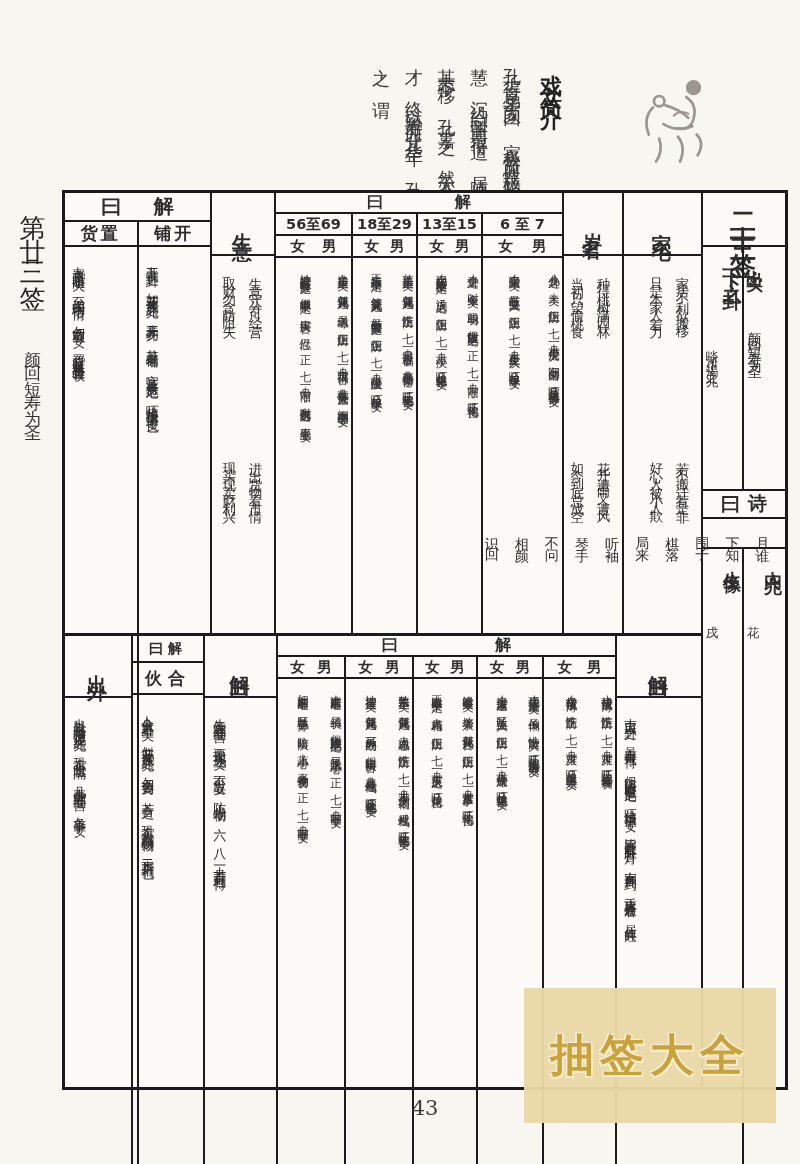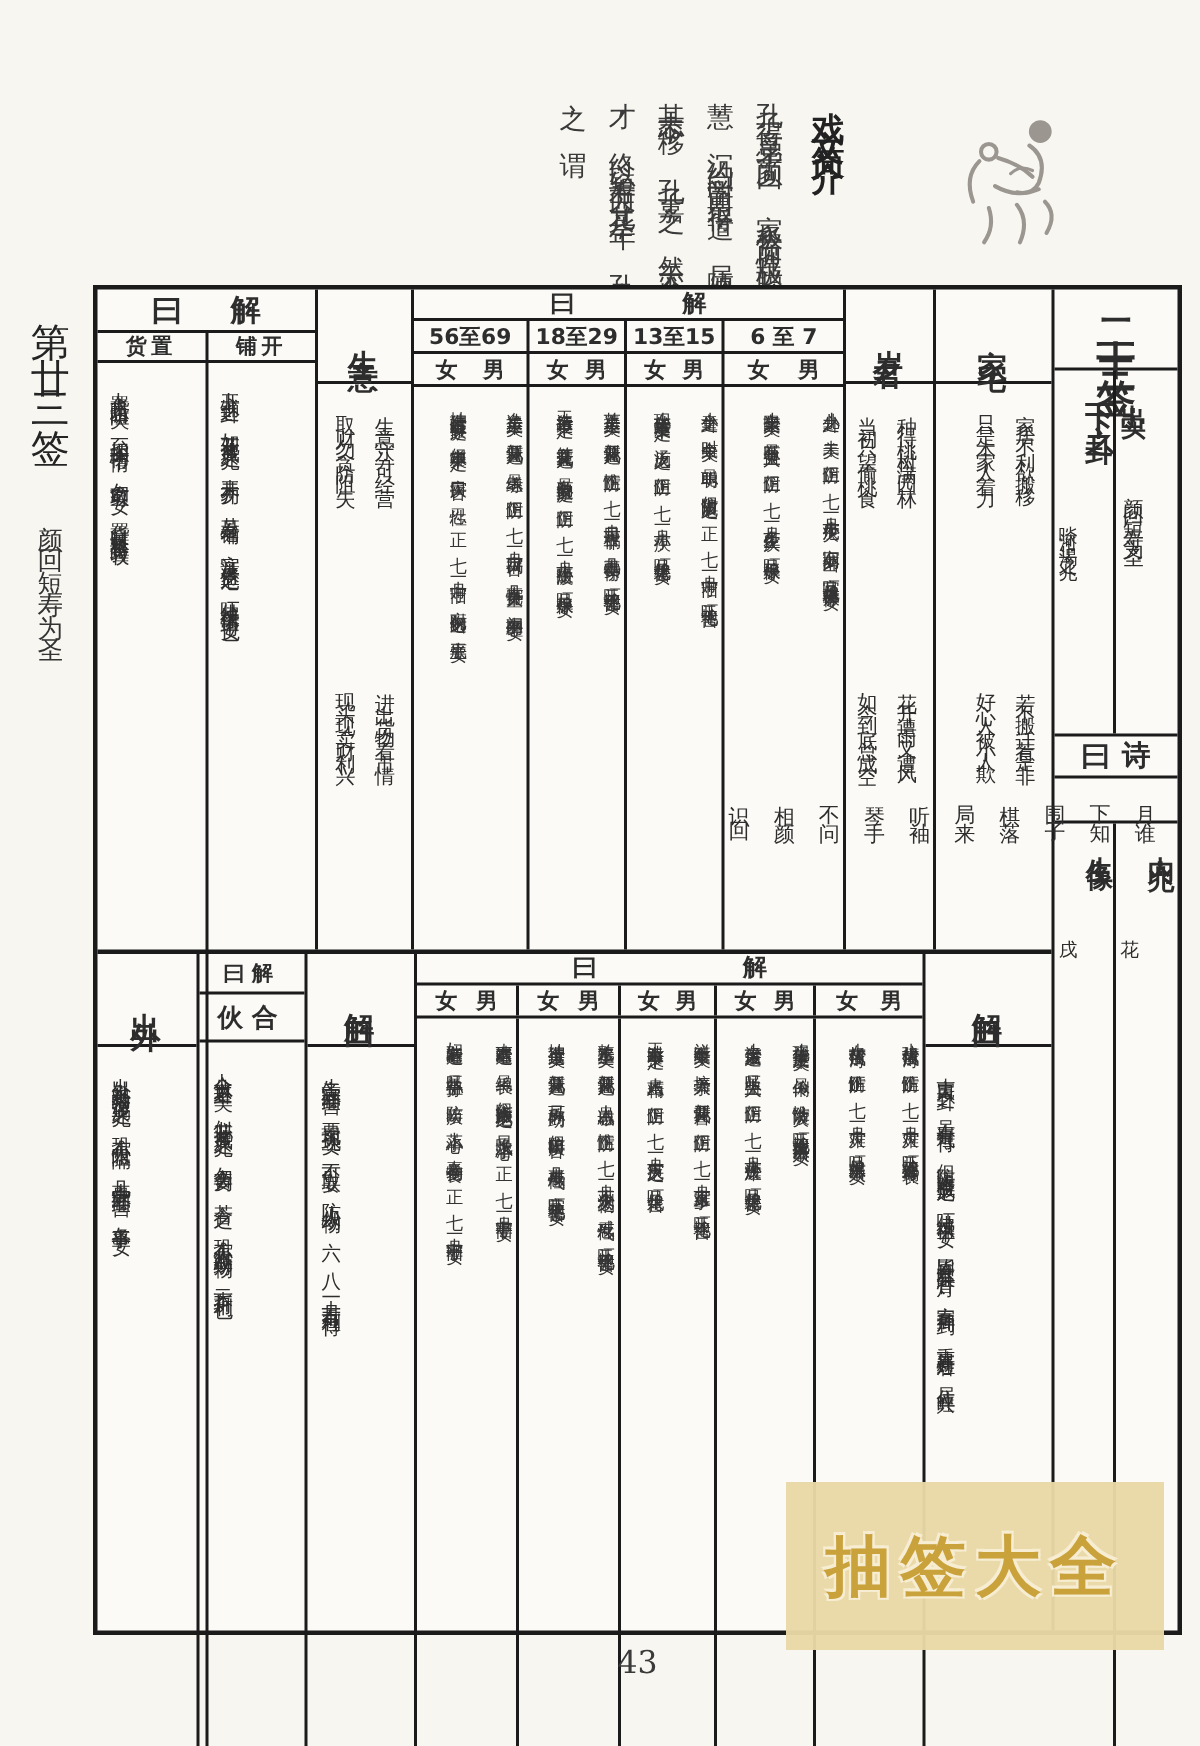--- a/index.html
+++ b/index.html
@@ -38,21 +38,21 @@
   .bottom-table { flex: 1; display: flex; }
   .col { display: flex; flex-direction: column; height: 100%; }
 
   .w147 { width: 147px; } .w64 { width: 64px; } .w288 { width: 288px; } .w60 { width: 60px; }
   .w68 { width: 68px; } .w72 { width: 72px; } .w73 { width: 73px; } .w339 { width: 339px; }
   .wfl { flex: 1; }
   .c67 { width: 77px; } .c65 { width: 65px; } .c68 { width: 68px; } .c64 { width: 64px; } .c66 { width: 66px; } .cfl { flex: 1; }
 
   .tl-head { height: 33px; display: flex; align-items: center; justify-content: space-around; padding: 0 20px; font-weight: bold; font-size: 20px; }
   .tl-sub { height: 30px; display: flex; }
-  .tl-sub-cell { flex: 1; display: flex; align-items: center; justify-content: center; font-weight: bold; font-size: 14px; letter-spacing: 3px; }
+  .tl-sub-cell { flex: 1; display: flex; align-items: center; justify-content: center; font-weight: bold; font-size: 17px; letter-spacing: 3px; }
   .tl-body { flex: 1; display: flex; }
   .tl-cell { flex: 1; padding: 9px 2px 4px 2px; }
   .tl-cell .v { height: 100%; font-size: 13px; line-height: 1.72; letter-spacing: 2px; }
 
   .colhead-v { height: 63px; display: flex; align-items: center; justify-content: center; }
   .colhead-v .v { font-weight: bold; font-size: 20px; letter-spacing: 7px; }
   .verses { flex: 1; display: flex; flex-direction: column; padding: 6px 5px 2px 2px; }
   .verse-half { flex: 1; writing-mode: vertical-rl; text-orientation: upright; font-size: 13.5px; letter-spacing: 8px; line-height: 1.95; padding-top: 4px; }
 
   .age-h1 { height: 21px; display: flex; align-items: center; justify-content: space-around; padding: 0 55px; font-weight: bold; font-size: 16px; }
@@ -83,21 +83,21 @@
   .shiyue { height: 36px; display: flex; align-items: center; justify-content: space-around; padding: 0 14px; font-weight: bold; font-size: 19px; }
   .poem { height: 257px; display: flex; flex-direction: column; padding: 4px 7px 2px 2px; }
   .poem-half { flex: 1; writing-mode: vertical-rl; text-orientation: upright; font-size: 14px; letter-spacing: 8px; line-height: 2.15; padding-top: 3px; }
   .neishang { flex: 1; display: flex; }
   .ns-left { width: 41px; border-right: 2.5px solid #1b1b1b; padding-top: 7px; }
   .ns-right { flex: 1; padding-top: 7px; }
   .ns-label { font-weight: bold; font-size: 18px; letter-spacing: 6px; }
   .ns-text { font-size: 12.5px; padding-top: 60px; }
 
   
-  .watermark { position: absolute; left: 524px; top: 988px; width: 252px; height: 112px; background: rgba(233,216,166,0.96); z-index: 20; display: flex; align-items: center; justify-content: center; }
+  .watermark { position: absolute; left: 524px; top: 988px; width: 252px; height: 135px; background: rgba(233,216,166,0.96); z-index: 20; display: flex; align-items: center; justify-content: center; }
   .wm-text {
     font-family: "DejaVu Serif", "Liberation Serif", serif;
     font-size: 44px; font-weight: bold; letter-spacing: 6px; color: #c9a23c;
     text-shadow: -1.5px -1.5px 0 #f7edd2, 1.5px -1.5px 0 #f7edd2, -1.5px 1.5px 0 #f7edd2, 1.5px 1.5px 0 #f7edd2;
   }
 
   .page-no { position: absolute; left: 62px; top: 1096px; width: 726px; text-align: center; font-size: 21px; color: #3a3a3a; font-family: "DejaVu Serif", "Liberation Serif", serif; }
 </style>
 </head>
 <body>

